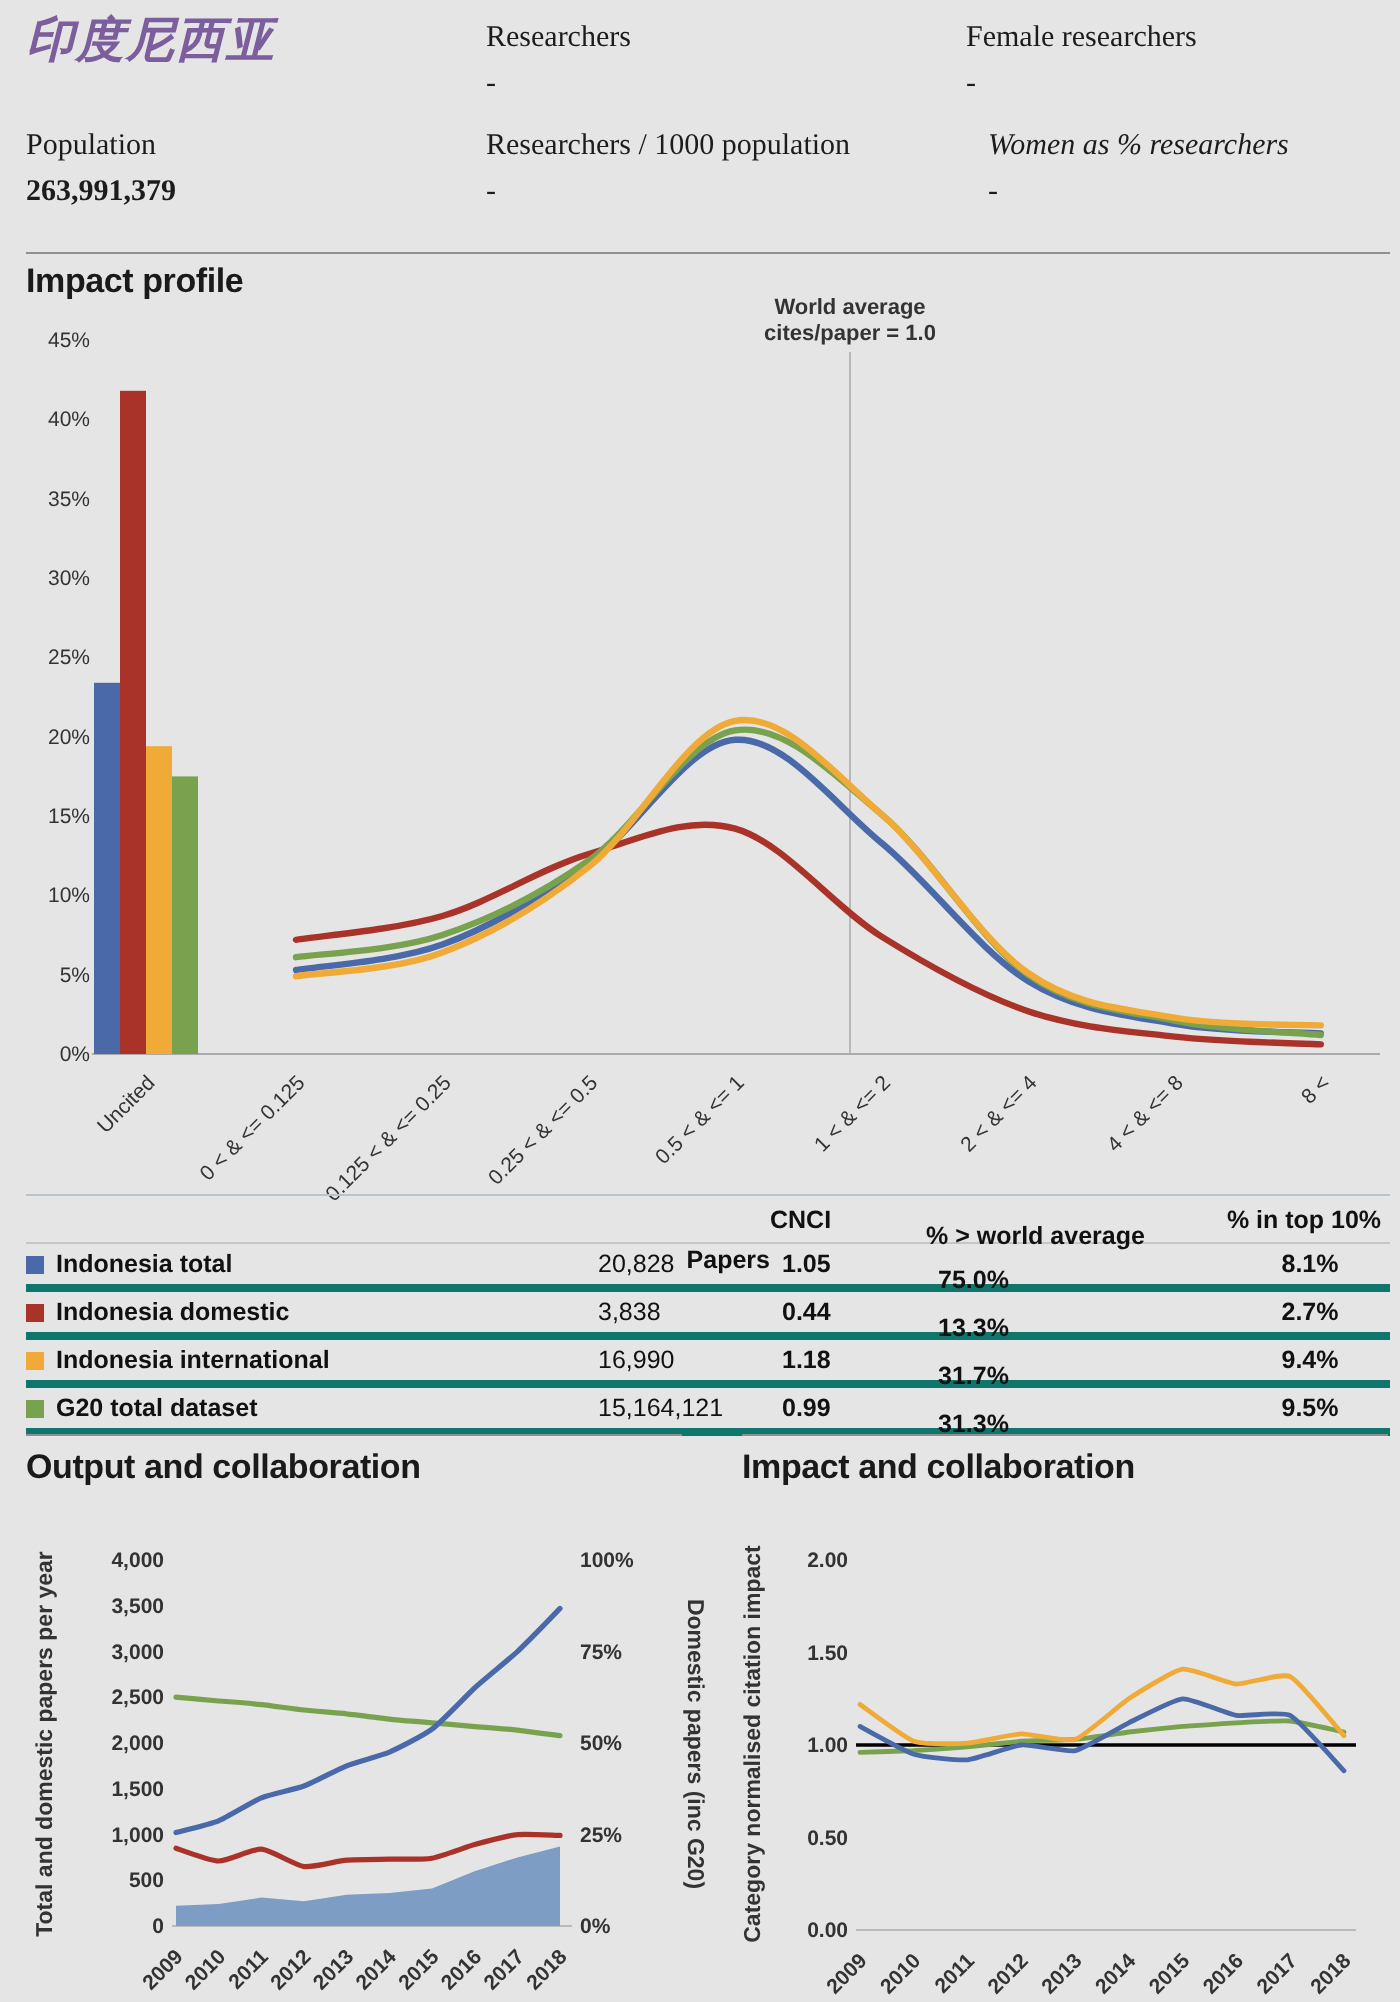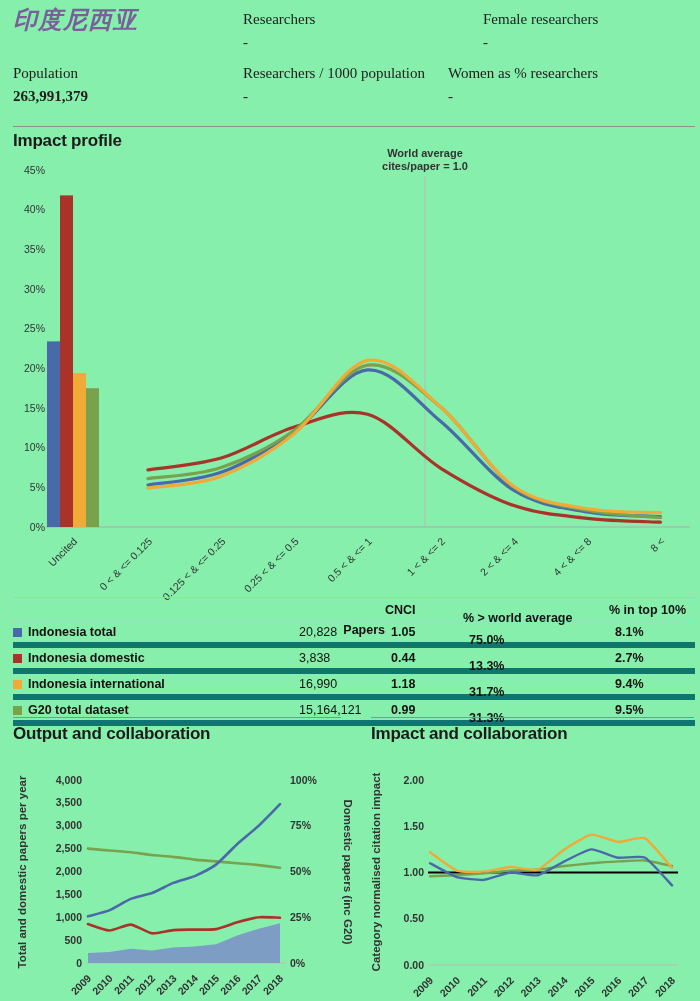--- a/index.html
+++ b/index.html
@@ -1,51 +1,51 @@
 <!DOCTYPE html>
 <html><head>
 <meta charset="utf-8">
 <style>
   html,body{margin:0;padding:0;background:#ffffff;}
-  .page{position:relative;width:700px;height:1001px;background:#86efac;overflow:hidden;
+  .page{position:relative;width:700px;height:1001px;background:#e5e5e5;overflow:hidden;
         font-family:"Liberation Sans",sans-serif;color:#222;}
   
   .country{position:absolute;left:13px;top:4px;font-family:"Liberation Serif",serif;
            font-style:italic;font-weight:600;font-size:24px;letter-spacing:1px;}
   .fld{position:absolute;font-family:"Liberation Serif",serif;font-size:15px;color:#1c1c1c;}
   .fld .lab{line-height:1;}
   .fld .val{margin-top:8px;line-height:1;}
   .fld .val.bold{font-weight:bold;}
   .f1{left:243px;top:12px;} .f2{left:468px;top:12px;margin-left:15px;}
-  .f3{left:13px;top:66px;}  .f4{left:243px;top:66px;} .f5{left:448px;top:66px;}
+  .f3{left:13px;top:66px;}  .f4{left:243px;top:66px;} .f5{left:494px;top:66px;font-style:italic;}
   
   .rule{position:absolute;border:none;border-top:1px solid #8f8f8f;margin:0;height:0;}
   .rule-top{left:13px;top:126px;width:682px;}
   .rule-bl{left:13px;top:717px;width:328px;}
   .rule-br{left:371px;top:717px;width:323px;}
   
   .sec-title{position:absolute;font-size:17px;font-weight:bold;color:#1a1a1a;letter-spacing:-0.2px;}
   .t-ip{left:13px;top:131px;} .t-oc{left:13px;top:724px;} .t-ic{left:371px;top:724px;}
   
   svg{position:absolute;}
   #svg-ip{left:8px;top:140px;}
   #svg-oc{left:8px;top:742px;}
   #svg-ic{left:366px;top:742px;}
   svg text{font-family:"Liberation Sans",sans-serif;fill:#333;}
   
   .table{position:absolute;left:13px;top:597px;width:682px;font-size:12.5px;color:#111;}
-  .trow{display:flex;align-items:center;height:20px;border-bottom:6px solid #0f766e;}
+  .trow{display:flex;align-items:center;height:20px;border-bottom:4px solid #0f766e;}
   .thead{height:23px;font-weight:bold;border-bottom:1px solid #c6c6c6;border-top:1px solid #b7c3cd;}
   .c-label{width:286px;display:flex;align-items:center;gap:6px;font-weight:600;}
   .sw{width:9px;height:9px;display:inline-block;flex:none;}
   .c-papers{width:86px;text-align:left;padding-right:6px;font-weight:400;}
   .c-papers.hd{text-align:right;padding-right:0;margin-top:40px;}
   .c-cnci{width:78px;text-align:left;font-weight:600;}
   .c-pw{width:146px;text-align:left;font-weight:600;margin-top:16px;}
-  .c-pt{flex:1;text-align:left;font-weight:600;}
+  .c-pt{flex:1;text-align:center;font-weight:600;}
   .thead div{font-weight:bold;}
 </style>
 </head>
 <body>
 
 <div class="page">
 
   <div class="country" style="color: rgb(124, 94, 157);">印度尼西亚</div>
 
   <div class="fld f1">

